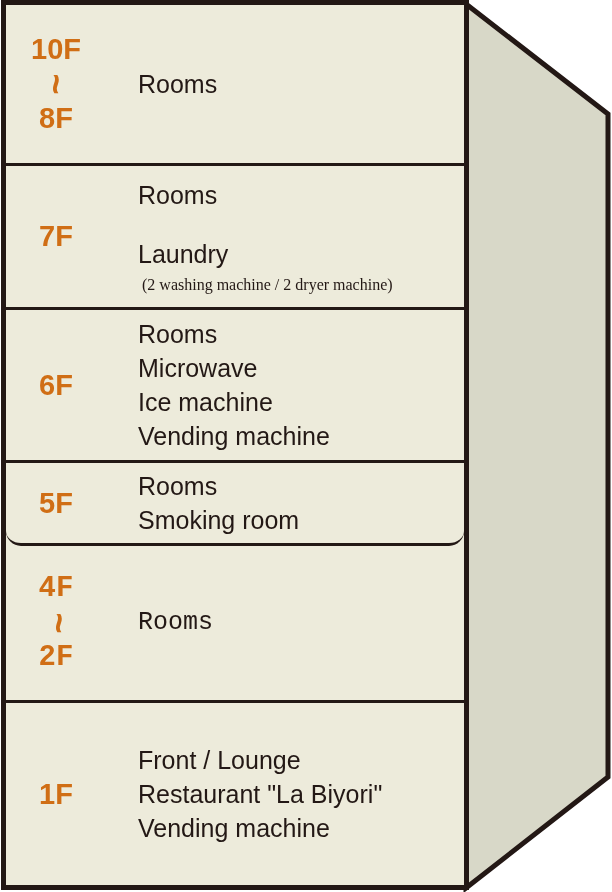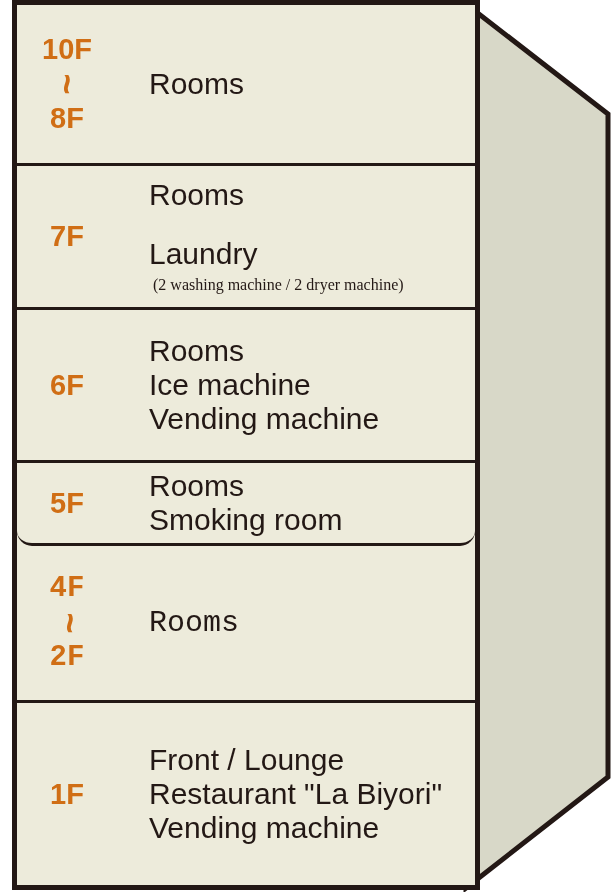--- a/index.html
+++ b/index.html
@@ -16,21 +16,21 @@
   }
   .side-svg {
     position: absolute;
     left: 0;
     top: 0;
     width: 612px;
     height: 892px;
   }
   .front-face {
     position: absolute;
-    left: 12px;
+    left: 1px;
     top: 0;
     width: 468px;
     height: 890px;
     box-sizing: border-box;
     border: 5px solid #231815;
     background: #EDEBDB;
     display: flex;
     flex-direction: column;
   }
   .floor-row {
@@ -61,21 +61,21 @@
   }
   .facilities {
     flex: 1;
     display: flex;
     flex-direction: column;
     justify-content: center;
     padding-left: 32px;
     color: #231815;
   }
   .fac-line.main {
-    font-size: 30px;
+    font-size: 25px;
     line-height: 34px;
   }
   .fac-line.small {
     font-size: 16px;
     line-height: 22px;
     margin-top: 3px;
     padding-left: 4px;
     font-family: Liberation Serif, serif;
   }
   
@@ -111,20 +111,21 @@
           <div class="fac-line main" data-name="facility-line">Laundry</div>
           <div class="fac-line small" data-name="facility-line">(2 washing machine / 2 dryer machine)</div>
         </div>
       </div>
       <div class="floor-row" data-name="floor-row-6F" style="height: 153px;">
         <div class="floor-label" data-name="floor-label">
           <div data-name="floor-number">6F</div>
         </div>
         <div class="facilities" data-name="facility-list">
           <div class="fac-line main" data-name="facility-line">Rooms</div>
+          <div class="fac-line main" data-name="facility-line">Microwave</div>
           <div class="fac-line main" data-name="facility-line">Ice machine</div>
           <div class="fac-line main" data-name="facility-line">Vending machine</div>
         </div>
       </div>
       <div class="floor-row" data-name="floor-row-5F" style="height: 83px; border-radius: 15px;">
         <div class="floor-label" data-name="floor-label">
           <div data-name="floor-number">5F</div>
         </div>
         <div class="facilities" data-name="facility-list">
           <div class="fac-line main" data-name="facility-line">Rooms</div>

